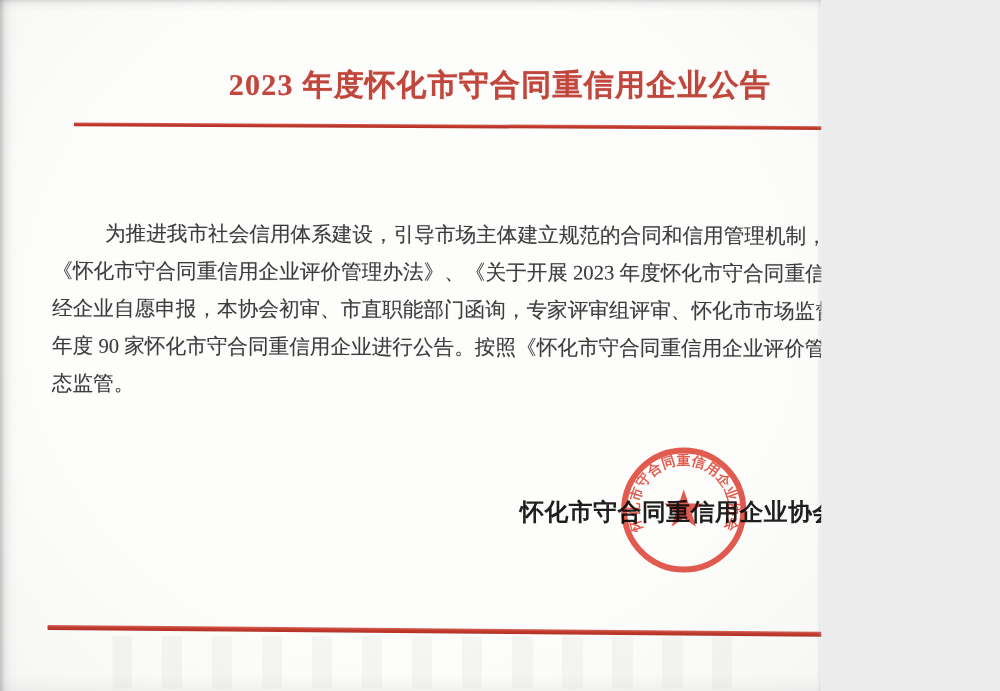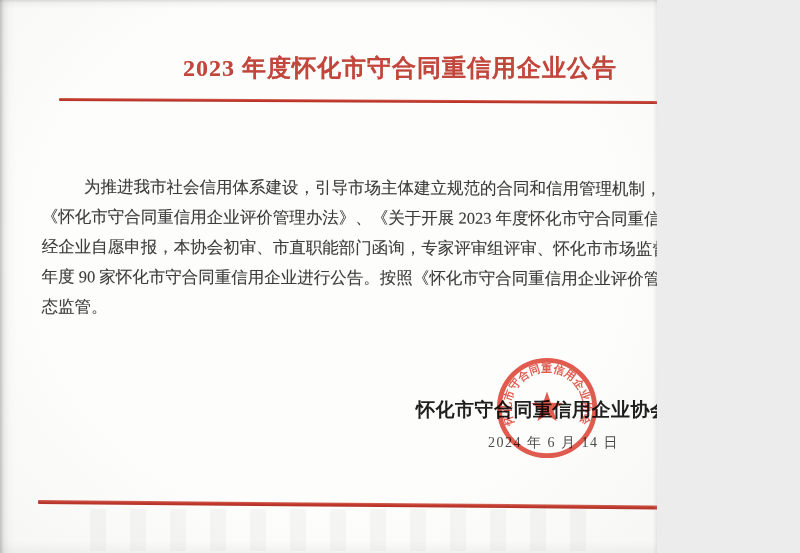--- a/index.html
+++ b/index.html
@@ -101,21 +101,20 @@
   <div class="body-text">
     <div class="body-line first">为推进我市社会信用体系建设，引导市场主体建立规范的合同和信用管理机制，服务全市经济发展，根据我协会</div>
     <div class="body-line">《怀化市守合同重信用企业评价管理办法》、《关于开展 2023 年度怀化市守合同重信用企业评价工作的通知》要求，</div>
     <div class="body-line">经企业自愿申报，本协会初审、市直职能部门函询，专家评审组评审、怀化市市场监督管理局监督指导，决定对 2023</div>
     <div class="body-line">年度 90 家怀化市守合同重信用企业进行公告。按照《怀化市守合同重信用企业评价管理办法》要求，对公告企业实施动</div>
     <div class="body-line last">态监管。</div>
   </div>
 
   <div class="sig-org">怀化市守合同重信用企业协会</div>
 
-  <div class="sig-date">2024 年 6 月 14 日</div>
 
   <svg class="seal" viewBox="0 0 120 120" aria-hidden="true">
     <circle cx="60" cy="60" r="55" fill="none" stroke="#e04538" stroke-width="5.5"></circle>
     <polygon fill="#e04538" points="60,41 64.5,53.9 78.1,54.1 67.2,62.3 71.2,75.4 60,67.6 48.8,75.4 52.8,62.3 41.9,54.1 55.5,53.9"></polygon>
     <path id="sealArc" d="M 23.6 81 A 42 42 0 1 1 96.4 81" fill="none"></path>
     <text font-size="12.5" font-weight="700" letter-spacing="0.5" fill="#e04538" font-family="Liberation Serif, DejaVu Serif, serif">
       <textPath href="#sealArc" startOffset="50%" text-anchor="middle">怀化市守合同重信用企业协会</textPath>
     </text>
   </svg>
 

